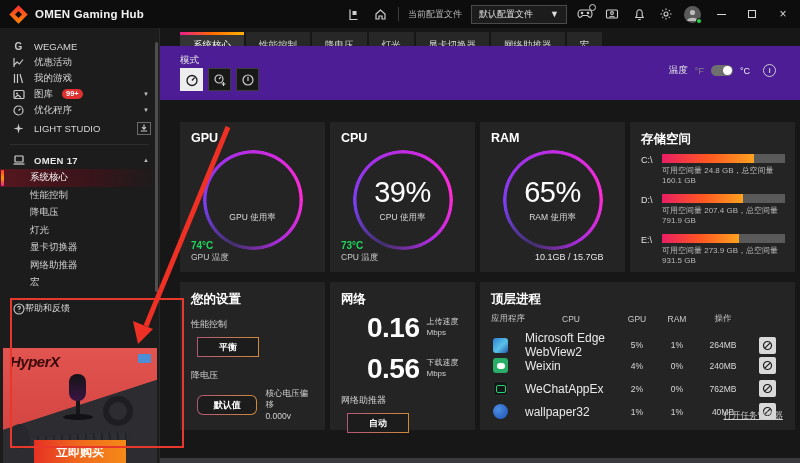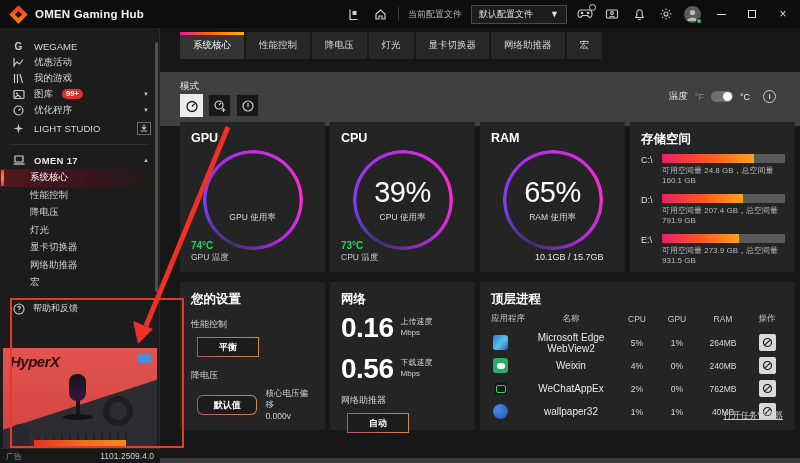--- a/index.html
+++ b/index.html
@@ -38,21 +38,21 @@
   .nav-badge { background:#e03131; color:#fff; font-size:7.5px; font-weight:700; border-radius:7px; padding:1px 4px; line-height:1.1; }
   .nav-chev { margin-left:auto; margin-right:10px; font-size:6px; color:#bdbdbd; }
   .nav-boxicon { margin-left:auto; margin-right:8px; width:14px; height:13px; border:1px solid #6a6a6a; display:flex; align-items:center; justify-content:center; }
   .sb-divider { height:1px; background:#2e2e2e; margin:6px 10px 6px 10px; }
   .dev-header { display:flex; align-items:center; height:18px; padding-left:12px; gap:9px; color:#e6e6e6; cursor:pointer; }
   .dev-header .lbl { font-size:9.5px; font-weight:700; letter-spacing:.3px; }
   .sub-item { position:relative; display:flex; align-items:center; height:17.5px; padding-left:30px; font-size:9.5px; color:#d0d0d0; cursor:pointer; }
   .sub-item.selected { background:linear-gradient(90deg,#55161f 0%,#3a141a 55%,rgba(40,20,24,0) 100%); color:#fff; }
   .sub-item.selected::before { content:""; position:absolute; left:1px; top:1px; bottom:1px; width:3px;
     background:linear-gradient(180deg,#ff3b30,#ff9800,#e91e8c); }
-  .help-row { display:flex; align-items:center; height:16px; padding-left:12px; gap:8px; color:#d8d8d8; cursor:pointer; margin-top:9px; }
+  .help-row { display:flex; align-items:center; height:16px; padding-left:12px; color:#d8d8d8; cursor:pointer; margin-top:9px; }
   .help-row .lbl { font-size:9px; }
 
   
   .ad { position:absolute; left:3px; top:320px; width:154px; height:123px; overflow:hidden; cursor:pointer;
     background:linear-gradient(180deg,#e25450 0%,#d64744 60%,#c93e3c 100%); }
   .ad-desk { position:absolute; inset:0; background:linear-gradient(162deg, rgba(0,0,0,0) 47%, #2c2c31 47.5%); }
   .ad-brand { position:absolute; left:7px; top:5px; font-size:15px; font-weight:700; font-style:italic; color:#38090b; letter-spacing:-.5px; }
   .ad-chip { position:absolute; right:6px; top:6px; width:13px; height:9px; background:#4d8fd6; border-radius:1px; }
   .ad-mic-cap { position:absolute; left:66px; top:26px; width:17px; height:27px; border-radius:8px; background:linear-gradient(180deg,#141416,#3a1444); }
   .ad-mic-stand { position:absolute; left:73px; top:52px; width:4px; height:16px; background:#161618; }
@@ -72,21 +72,21 @@
   
   .main { position:absolute; top:28px; left:160px; width:640px; height:435px; background:#171717; }
   .bottom-strip { position:absolute; left:0; bottom:0; width:640px; height:5px; background:#3a3a3e; }
 
   .tabs { position:absolute; top:4px; left:20px; display:flex; gap:2px; }
   .tab { position:relative; background:#272727; color:#d6d6d6; font-size:9.5px; padding:7px 13px 7px 13px; cursor:pointer; white-space:nowrap; }
   .tab.selected { background:#343434; color:#fff; }
   .tab.selected::before { content:""; position:absolute; top:0; left:0; right:0; height:3px;
     background:linear-gradient(90deg,#e91e8c,#ff6a00,#ffb300); }
 
-  .modebar { position:absolute; top:44px; left:0; width:640px; height:54px; background:#404040; }
+  .modebar { position:absolute; top:18px; left:0; width:640px; height:54px; background:#4c1d95; }
   .mode-label { position:absolute; left:20px; top:8px; font-size:9.5px; color:#e8e8e8; }
   .mode-btns { position:absolute; left:20px; top:22px; display:flex; gap:5px; }
   .mode-btn { width:23px; height:23px; display:flex; align-items:center; justify-content:center; background:#181818; border:1px solid #3c3c3c; cursor:pointer; }
   .mode-btn.selected { background:#ededed; border-color:#ededed; }
   .temp-ctrl { position:absolute; right:24px; top:18px; display:flex; align-items:center; gap:7px; }
   .temp-ctrl .t-label { font-size:9.5px; color:#e8e8e8; }
   .temp-ctrl .t-f { font-size:9px; color:#8a8a8a; }
   .temp-ctrl .t-c { font-size:9px; color:#f0f0f0; }
   .toggle { width:22px; height:11px; border-radius:6px; background:#6f6f6f; position:relative; cursor:pointer; }
   .toggle .knob { position:absolute; right:1px; top:1px; width:9px; height:9px; border-radius:50%; background:#fff; }
@@ -125,31 +125,31 @@
 
   .set-label { font-size:9px; color:#cfcfcf; }
   .pill-btn { width:62px; height:20px; display:flex; align-items:center; justify-content:center; font-size:9px; font-weight:700; color:#fff; cursor:pointer;
     background:linear-gradient(#1c1c1c,#1c1c1c) padding-box, linear-gradient(90deg,#b3577a,#cf8a3a) border-box;
     border:1px solid transparent; }
   .set-body { position:absolute; left:11px; top:36px; right:10px; }
   .uv-row { display:flex; align-items:center; gap:8px; }
   .uv-desc { font-size:8.5px; color:#cfcfcf; line-height:1.35; }
 
   .net-body { position:absolute; left:11px; top:30px; right:10px; }
-  .net-row { display:flex; align-items:center; gap:7px; margin-bottom:9px; }
+  .net-row { display:flex; align-items:center; gap:7px; margin-bottom:9px;margin-left:26px; }
   .net-num { font-size:28px; font-weight:700; color:#fff; letter-spacing:-.5px; }
   .net-unit { font-size:8px; color:#cfcfcf; line-height:1.35; }
 
   .pro-table { position:absolute; left:11px; right:10px; top:28px; }
   .pro-grid { display:grid; grid-template-columns:34px 1fr 40px 40px 52px 36px; align-items:center; }
   .pro-head { font-size:8.5px; color:#c9c9c9; padding:3px 0 6px 0; }
   .pro-head.ctr, .pro-cell.ctr { text-align:center; }
   .pro-row { display:grid; grid-template-columns:34px 1fr 40px 40px 52px 36px; align-items:center; height:23px; }
   .pro-cell { font-size:8.5px; color:#d9d9d9; }
-  .pro-name { font-size:10px; color:#e8e8e8;text-align:center; }
+  .pro-name { font-size:12px; color:#e8e8e8; }
   .app-ic { width:15px; height:15px; border-radius:3px; margin-left:2px; }
   .ic-edge { background:linear-gradient(135deg,#2f7fd4,#59c2e8 55%,#2458b0); border-radius:3px; }
   .ic-weixin { background:#2aae67; display:flex; align-items:center; justify-content:center; }
   .ic-weixin::before { content:""; width:8px; height:6px; background:#fff; border-radius:3px; }
   .ic-wechatx { background:#15181a; border:1px solid #2c2c2c; display:flex; align-items:center; justify-content:center; }
   .ic-wechatx::before { content:""; width:8px; height:6px; border:1.3px solid #27d36a; border-radius:2px; }
   .ic-wall { background:radial-gradient(circle at 35% 35%, #4d8fe0, #1d4fb8); border-radius:50%; }
   .kill-btn { width:17px; height:17px; background:#d9d9d9; border:none; border-radius:2px; display:flex; align-items:center; justify-content:center; cursor:pointer; }
   .pro-link { position:absolute; right:12px; bottom:8px; font-size:8.5px; color:#cfcfcf; text-decoration:underline; cursor:pointer; }
 
@@ -341,24 +341,20 @@
       <div class="ad-kbd"></div>
       <div class="ad-mic-stand"></div>
       <div class="ad-mic-base"></div>
       <div class="ad-mic-cap"></div>
       <div class="ad-headset"></div>
       <div class="ad-chip"></div>
       <div class="ad-brand">HyperX</div>
       <button class="ad-cta">立即购买</button>
     </div>
 
-    <div class="sb-footer">
-      <span class="adlbl">广告</span>
-      <span class="ver">1101.2509.4.0</span>
-    </div>
     <div class="sb-scroll-thumb"></div>
   </aside>
 
   <main class="main">
 
     <div class="tabs">
       <div class="tab selected">系统核心</div>
       <div class="tab">性能控制</div>
       <div class="tab">降电压</div>
       <div class="tab">灯光</div>
@@ -505,21 +501,20 @@
         <div class="set-label" style="margin-top:2px;">网络助推器</div>
         <div class="pill-btn" style="margin:6px 0 0 6px;">自动</div>
       </div>
     </section>
 
     <section class="card card-pro">
       <div class="c-title">顶层进程</div>
       <div class="pro-table">
         <div class="pro-grid">
           <div class="pro-head">应用程序</div>
-          <div class="pro-head ctr">名称</div>
           <div class="pro-head ctr">CPU</div>
           <div class="pro-head ctr">GPU</div>
           <div class="pro-head ctr">RAM</div>
           <div class="pro-head ctr">操作</div>
         </div>
 
         <div class="pro-row">
           <div>
               <div class="app-ic ic-edge"></div>
             </div>

